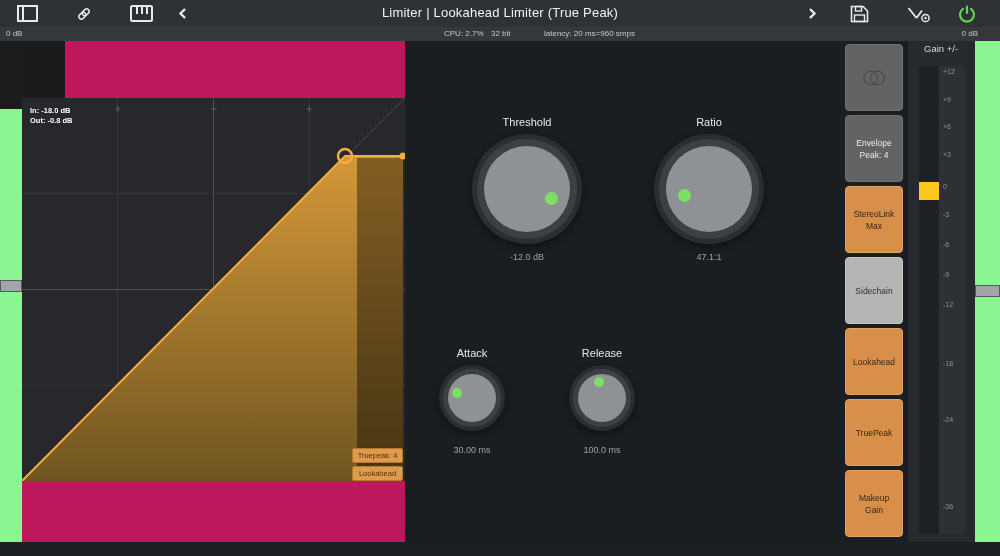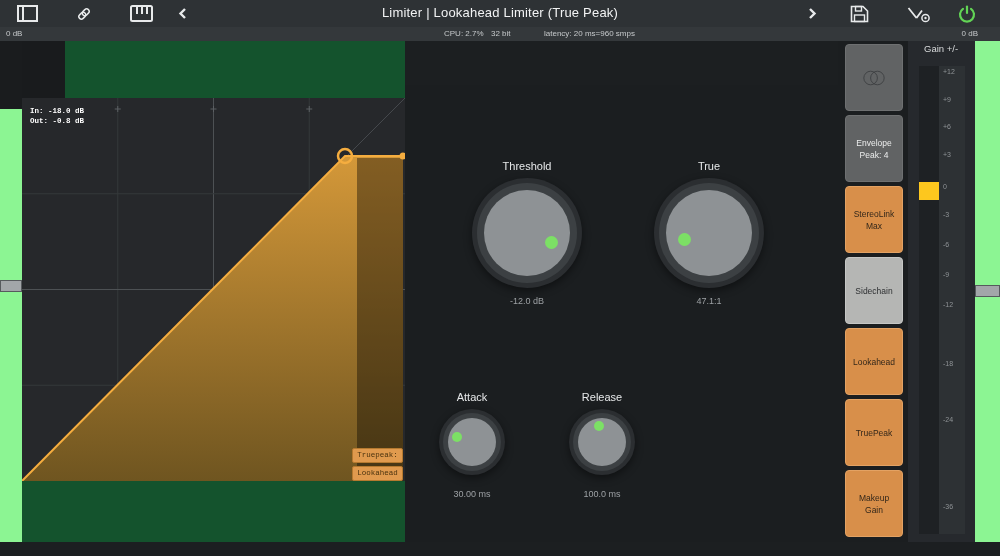--- a/index.html
+++ b/index.html
@@ -30,31 +30,31 @@
   
   .main { position:relative; display:flex; height:501px; }
 
   
   .left-meter { position:relative; width:22px; background:#232629; }
   .left-meter .cap { position:absolute; left:0; top:0; width:22px; height:68px; background:#1a1c1e; }
   .meter-green { position:absolute; background:var(--green); }
   .peak-block { position:absolute; background:#a2a6a9; border:1px solid #565a5d; }
 
   
-  .graph-panel { position:relative; width:383px; background:#14532d;font-family:Liberation Mono, monospace; }
+  .graph-panel { position:relative; width:383px; background:#be185d; }
   .graph-corner { position:absolute; left:0; top:0; width:43px; height:60px; background:#191b1d; }
   .plot { position:absolute; left:0; top:57px; width:383px; height:383px; background:#26282b; }
   .io-label { position:absolute; left:8px; top:65px; font-size:7.5px; font-weight:bold;
       color:#ffffff; line-height:10px; }
   .mini-btn { position:absolute; left:330px; width:51px; height:15px; background:#e09a4e;
       border:1px solid #b5792f; border-radius:2px; color:#4a330f; font-size:7.5px;
       line-height:13px; text-align:center; }
 
   
-  .center-panel { position:relative; width:433px; background:#1b1e20;margin-top:44px; }
+  .center-panel { position:relative; width:433px; background:#1b1e20; }
   .knob-group { position:absolute; }
   .knob-label { position:absolute; bottom:calc(100% + 6px); left:50%; transform:translateX(-50%);
       font-size:11px; color:#e6e8e9; white-space:nowrap; }
   .knob-value { position:absolute; top:calc(100% + 8px); left:50%; transform:translateX(-50%);
       font-size:9px; color:#9da1a4; white-space:nowrap; }
   .knob { position:relative; border-radius:50%; background:#2b2e31; box-shadow:0 3px 8px rgba(0,0,0,.45); }
   .knob.big { width:110px; height:110px; }
   .knob.small { width:66px; height:66px; }
   .knob .mid { position:absolute; border-radius:50%; background:#3c4043; }
   .knob.big .mid { inset:5px; }
@@ -186,21 +186,21 @@
         <div class="knob-label">Threshold</div>
         <div class="knob big">
           <div class="mid"></div>
           <div class="face"></div>
           <div class="dot" style="left:73px;top:58px"></div>
         </div>
         <div class="knob-value">-12.0 dB</div>
       </div>
 
       <div class="knob-group" style="left:249px;top:93px">
-        <div class="knob-label">True</div>
+        <div class="knob-label">Ratio</div>
         <div class="knob big">
           <div class="mid"></div>
           <div class="face"></div>
           <div class="dot" style="left:24px;top:55px"></div>
         </div>
         <div class="knob-value">47.1:1</div>
       </div>
 
       <div class="knob-group" style="left:34px;top:324px">
         <div class="knob-label">Attack</div>

